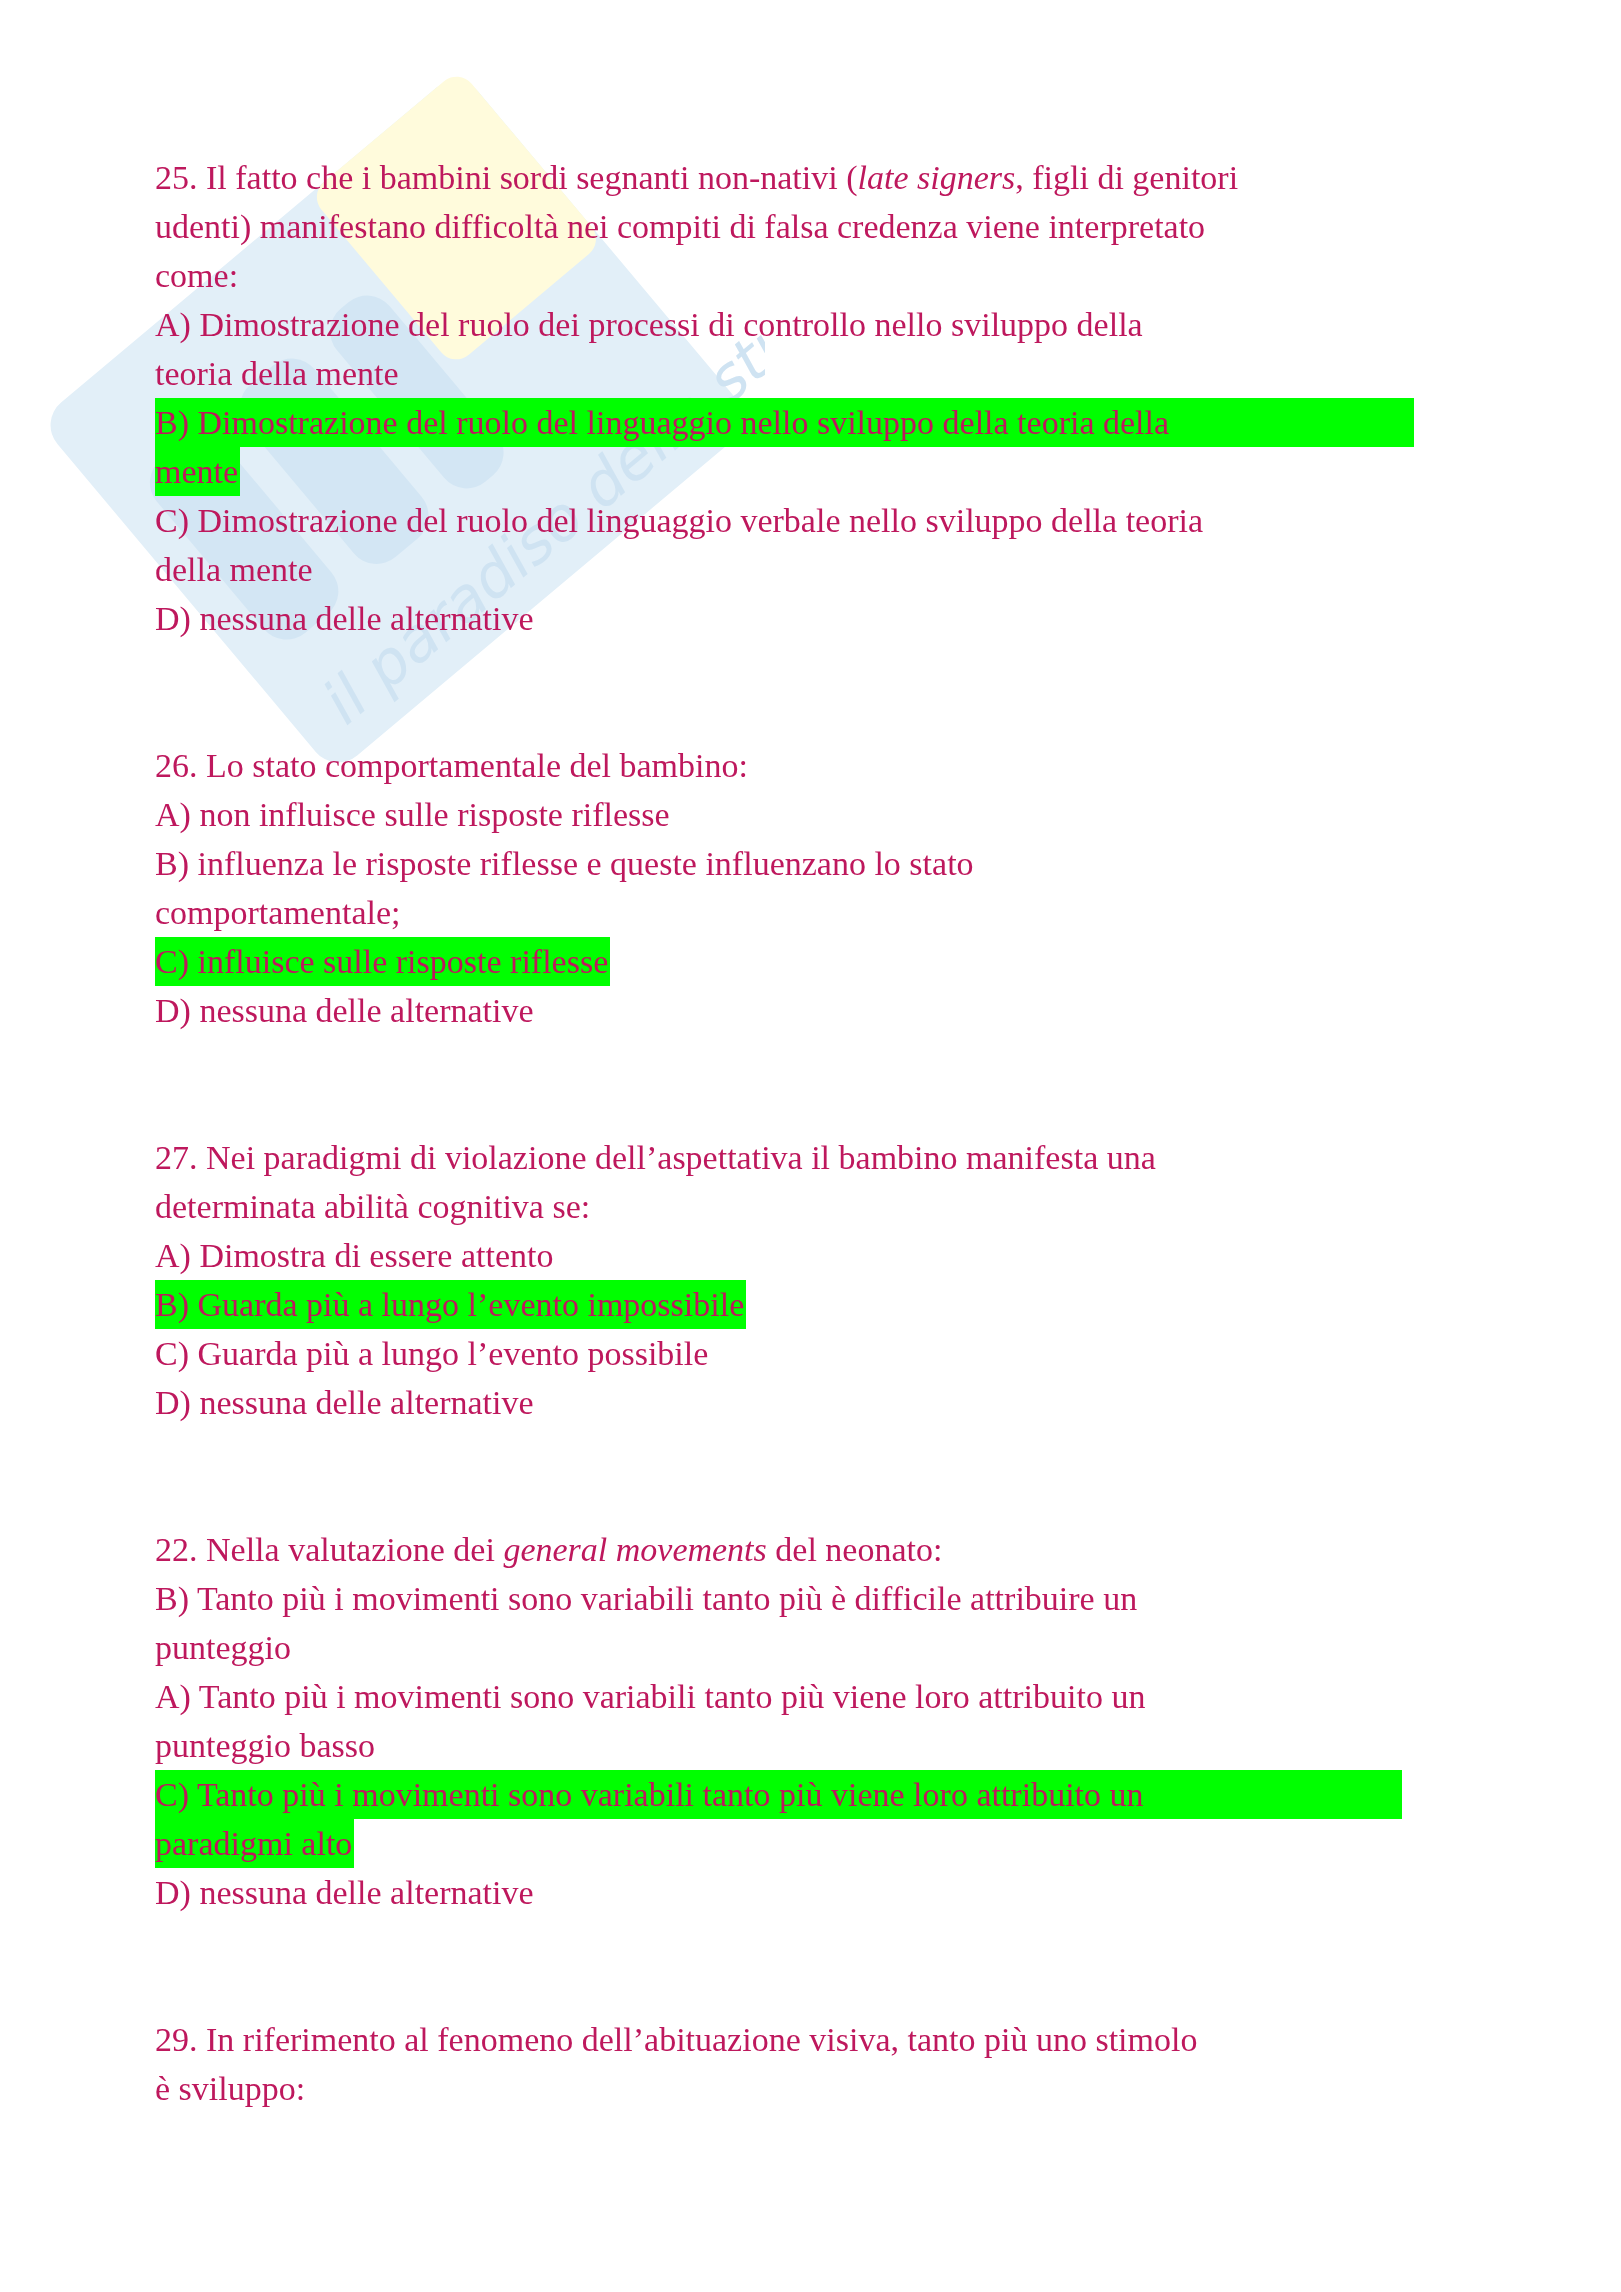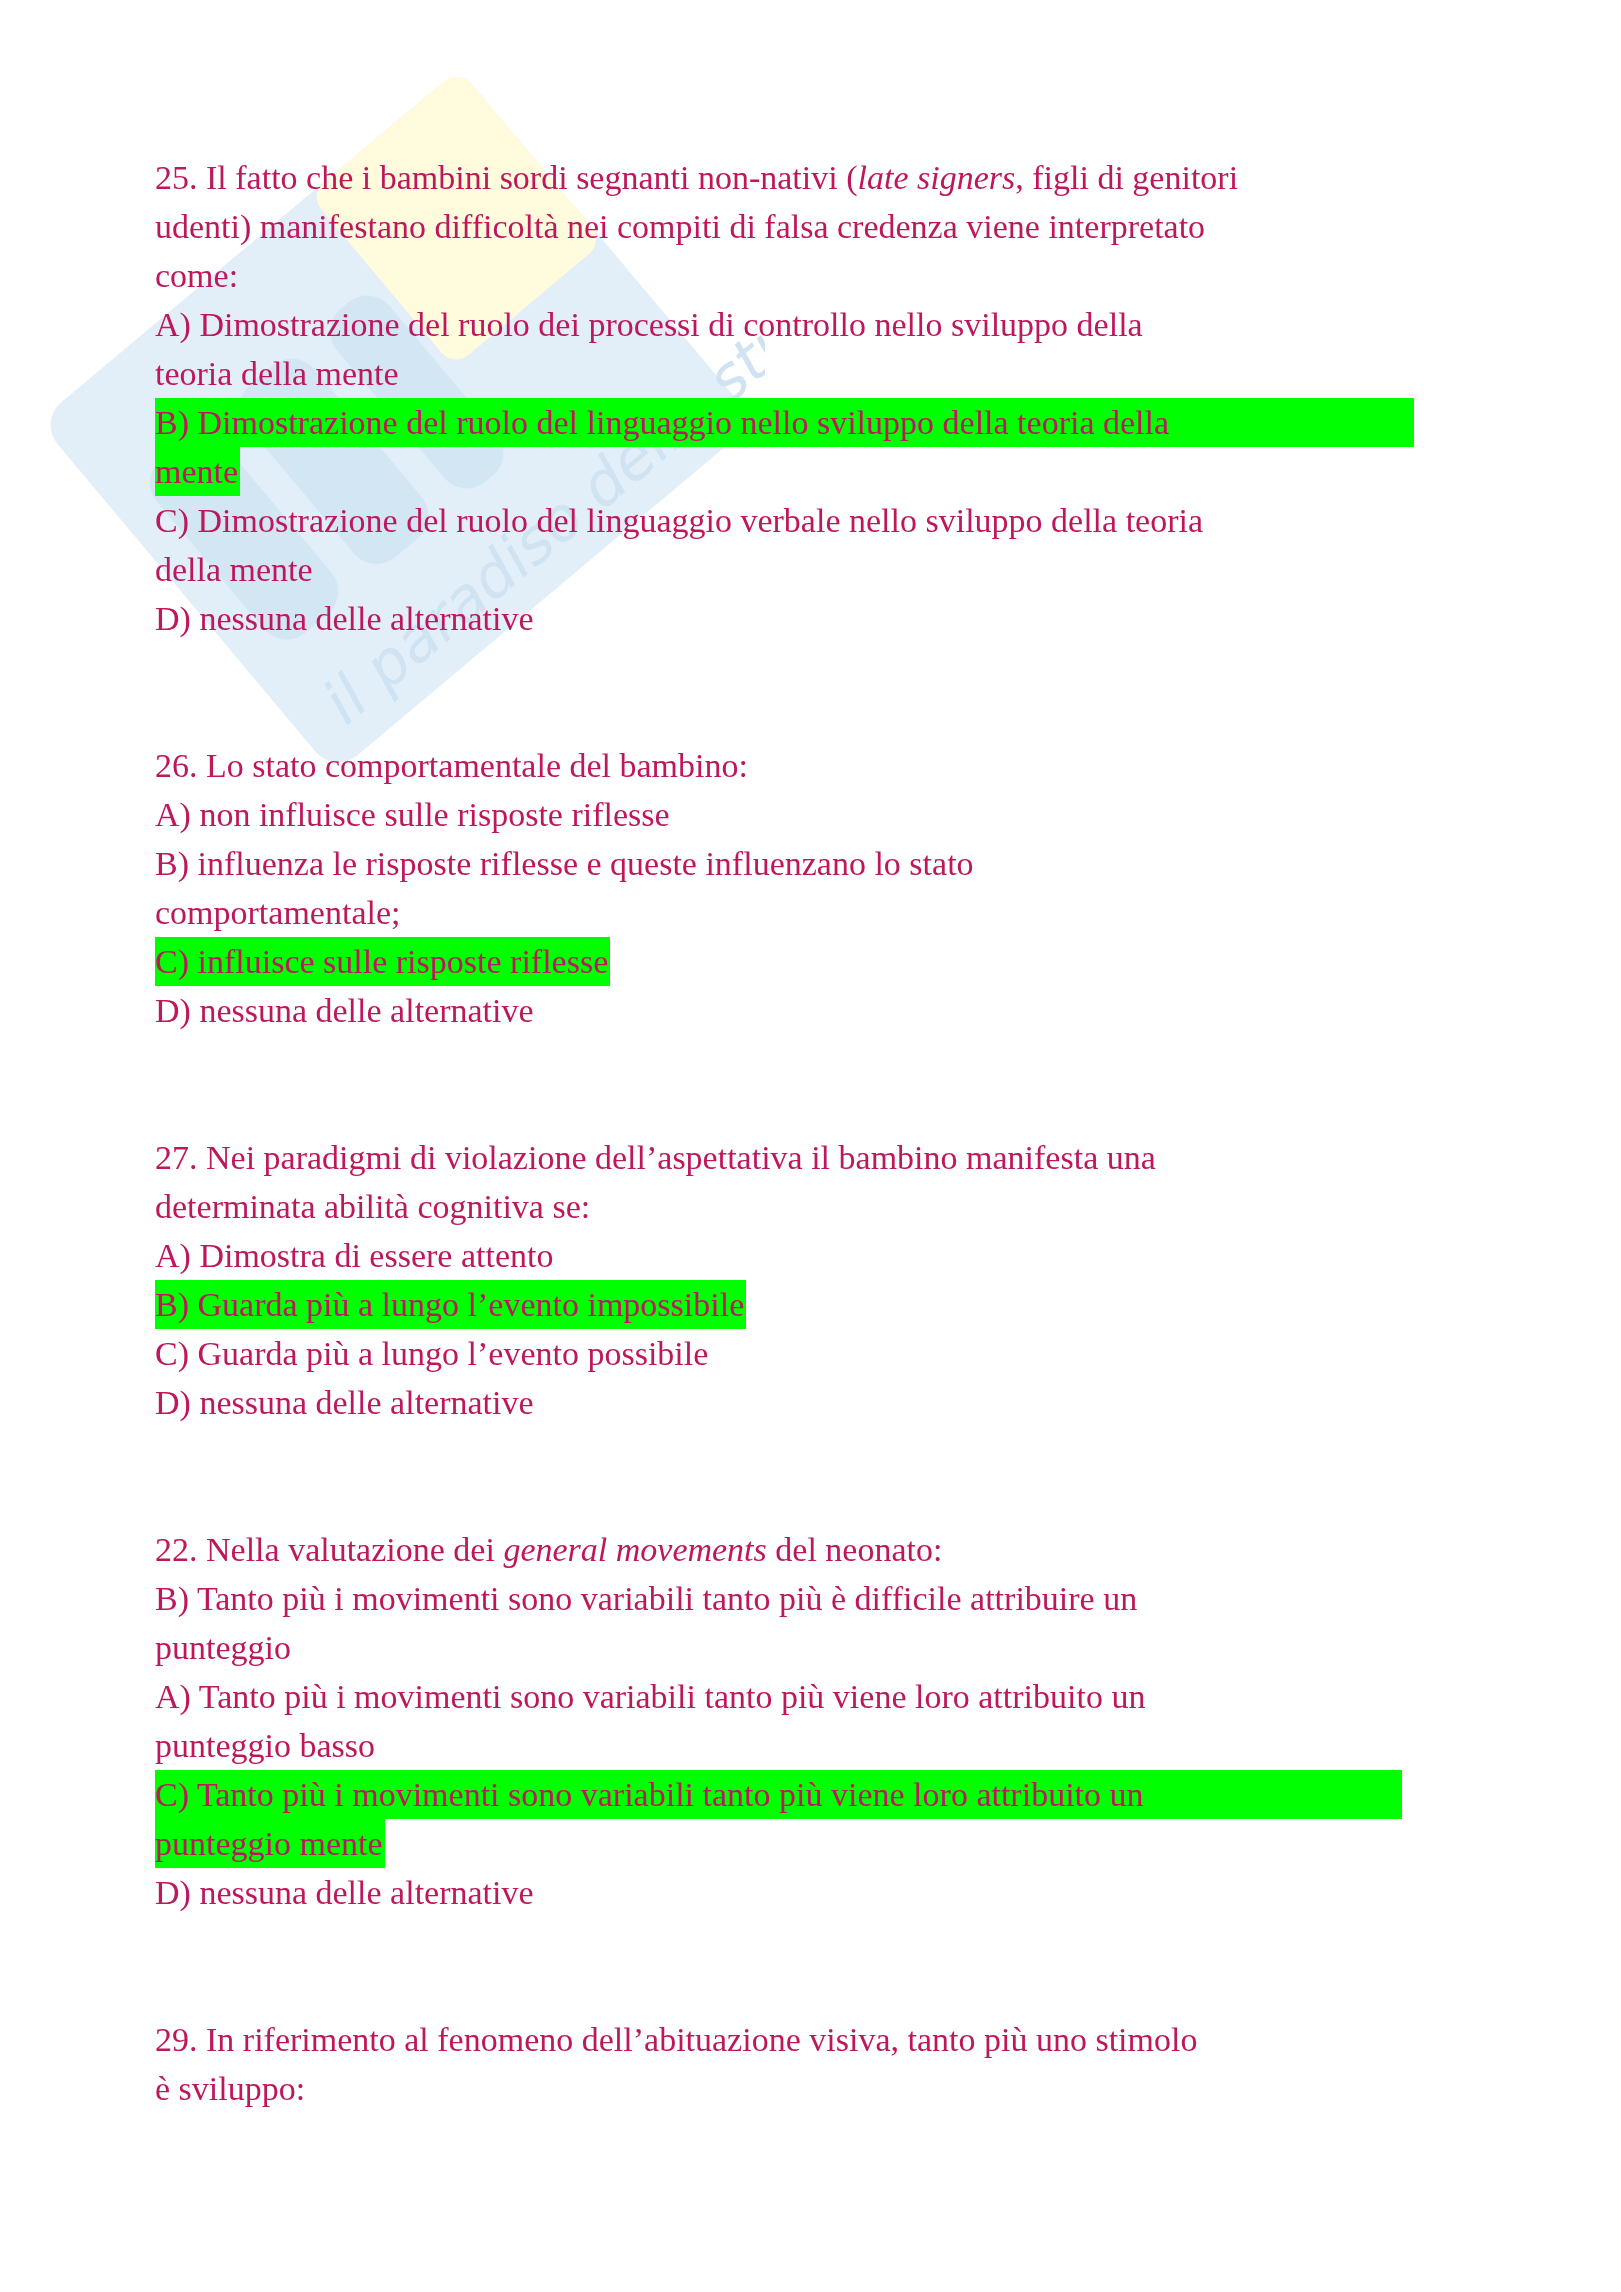--- a/index.html
+++ b/index.html
@@ -93,21 +93,21 @@
     <div>
       <div class="line">B) Tanto più i movimenti sono variabili tanto più è difficile attribuire un</div>
       <div class="line">punteggio</div>
     </div>
     <div>
       <div class="line">A) Tanto più i movimenti sono variabili tanto più viene loro attribuito un</div>
       <div class="line">punteggio basso</div>
     </div>
     <div>
       <div class="line"><span class="hl" style="width:1245px">C) Tanto più i movimenti sono variabili tanto più viene loro attribuito un</span></div>
-      <div class="line"><span class="hl">punteggio mente</span></div>
+      <div class="line"><span class="hl">paradigmi alto</span></div>
     </div>
     <div>
       <div class="line">D) nessuna delle alternative</div>
     </div>
   </div>
   <div class="blank"></div>
     <div class="blank"></div>
 
   <div>
     <div class="line">29. In riferimento al fenomeno dell’abituazione visiva, tanto più uno stimolo</div>

